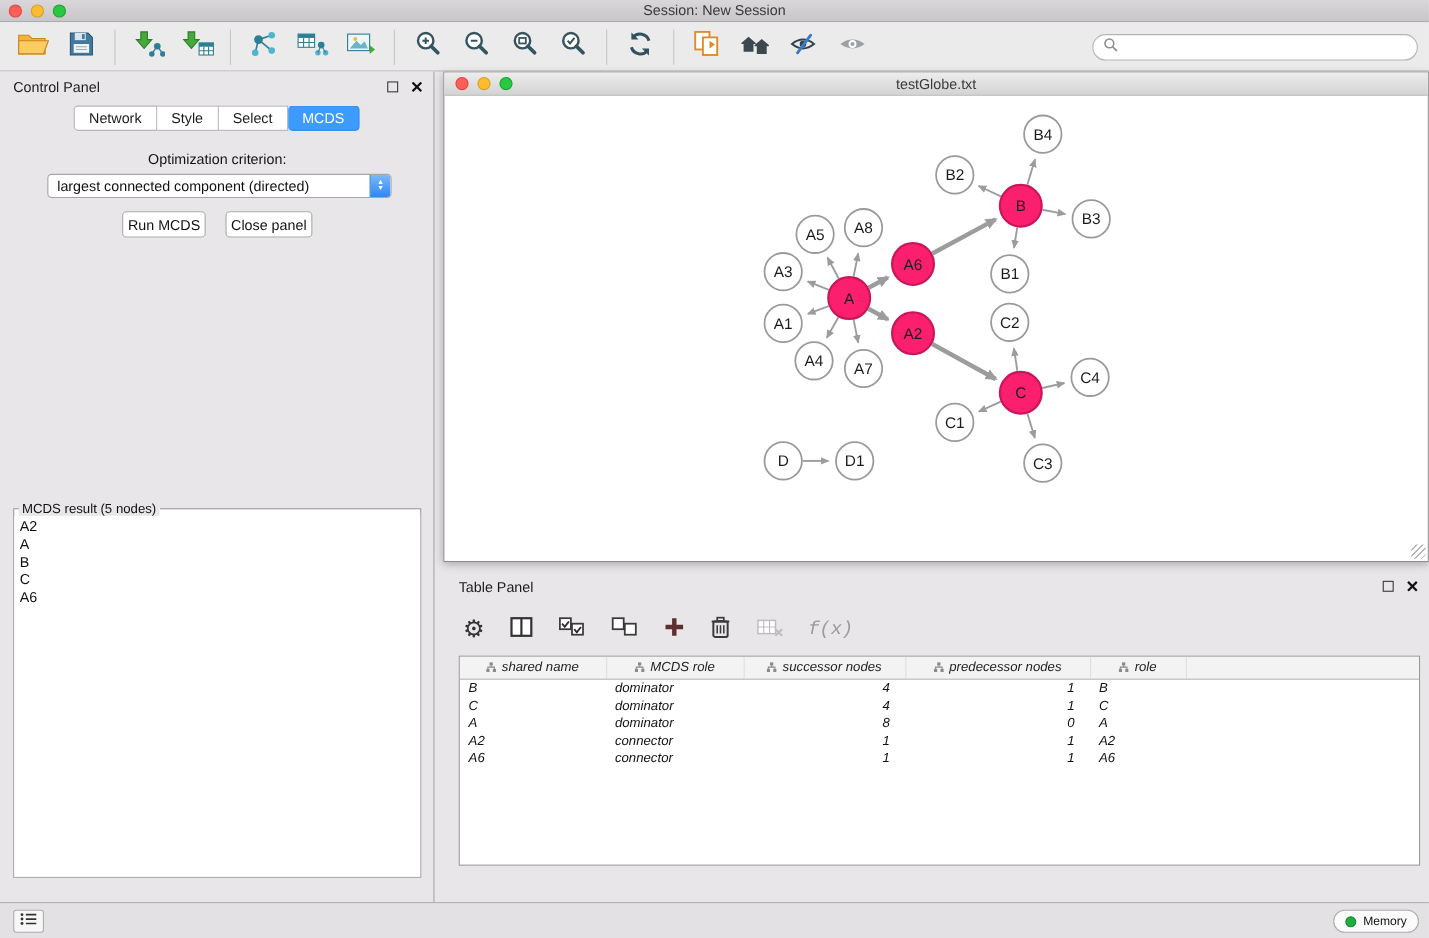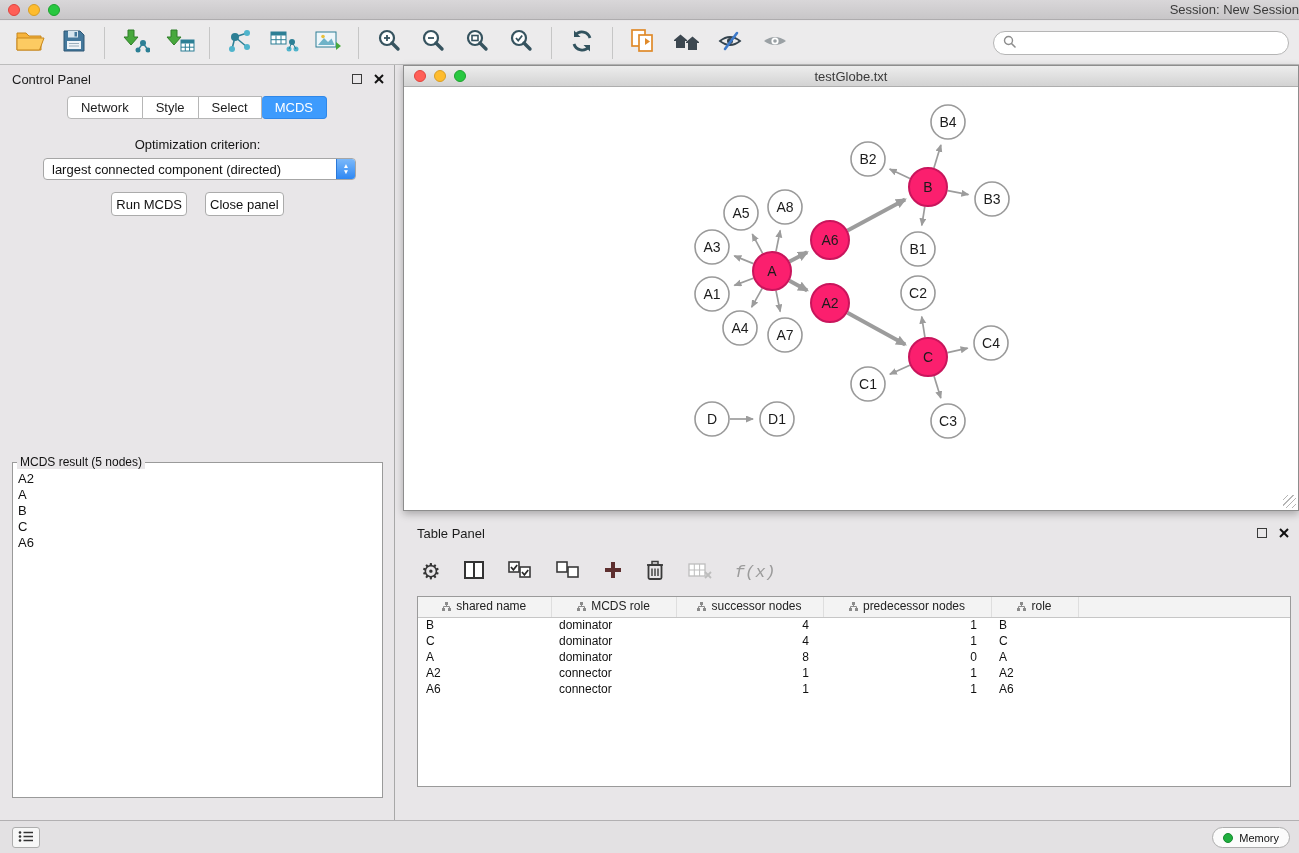--- a/index.html
+++ b/index.html
@@ -9,21 +9,21 @@
 
   
   .titlebar { position:absolute; top:0; left:0; right:0; height:20px;
     background:linear-gradient(#d9d7d9,#c8c6c8); border-bottom:1px solid #aeacae;
     display:flex; align-items:center; }
   .traffic { position:absolute; left:8px; top:4px; display:flex; gap:8px; }
   .tl { width:12px; height:12px; border-radius:50%; display:inline-block; }
   .tl.red { background:#ff5f57; border:1px solid #e0443e; }
   .tl.yellow { background:#febc2e; border:1px solid #d89e24; }
   .tl.green { background:#28c840; border:1px solid #1da22f; }
-  .win-title { width:100%; text-align:right; font-size:13px; color:#3a3a3a; }
+  .win-title { width:100%; text-align:center; font-size:13px; color:#3a3a3a; }
 
   
   .toolbar { position:absolute; top:21px; left:0; right:0; height:44px;
     background:#ecebec; border-bottom:1px solid #bcbcbc;
     display:flex; align-items:center; padding:0 10px; gap:4px; }
   .tbtn { min-width:40px; height:38px; display:flex; align-items:center; justify-content:center; }
   .sep { width:1px; height:32px; background:#c6c6c6; margin:0 6px; }
   .search { margin-left:auto; display:flex; align-items:center; width:296px; height:24px;
     background:#fff; border:1px solid #b5b5b5; border-radius:12px; padding:0 9px; gap:5px; }
   .search input { border:none; outline:none; flex:1; font-size:13px; background:transparent;
@@ -76,21 +76,21 @@
 
   
   .table-panel { position:absolute; left:403px; top:453px; width:896px; height:302px; }
   .tp-header { position:absolute; top:7px; left:14px; right:10px; height:16px;
     font-size:13px; color:#1c1c1c; display:flex; align-items:center; }
   .tp-toolbar { position:absolute; top:36px; left:18px; height:36px; display:flex;
     align-items:center; gap:22px; }
   .gear-glyph { font-size:22px; color:#353535; line-height:1; }
   .fx { font-family:Liberation Mono, monospace; font-style:italic; font-size:17px; color:#9b9b9b; }
   .tp-table-wrap { position:absolute; top:78px; left:14px; right:8px; bottom:33px;
-    background:#fff; border:1px solid #9a9a9a; overflow:hidden; }
+    background:#fff; border:1px solid #9a9a9a; overflow:hidden;font-style:italic; }
   table.node-table { border-collapse:collapse; width:100%; table-layout:fixed; }
   .node-table thead th { background:#f3f3f3; border-bottom:1px solid #c6c6c6; border-right:1px solid #dedede;
     height:20px; font-weight:normal; font-size:12px; color:#222; text-align:center; white-space:nowrap; }
   .node-table thead th.filler { border-right:none; }
   .col-icon { display:inline-block; vertical-align:-1px; margin-right:5px; }
   .node-table td { height:16px; font-size:12px; color:#111; padding:0 8px; white-space:nowrap; }
   .node-table td.num { text-align:right; padding-right:14px; }
   .tp-tabs { position:absolute; bottom:7px; width:100%; display:flex; justify-content:center; }
   .tp-tab { font-size:12px; padding:3px 11px; background:#fff; border:1px solid #b4b4b4;
     border-left:none; color:#111; }

